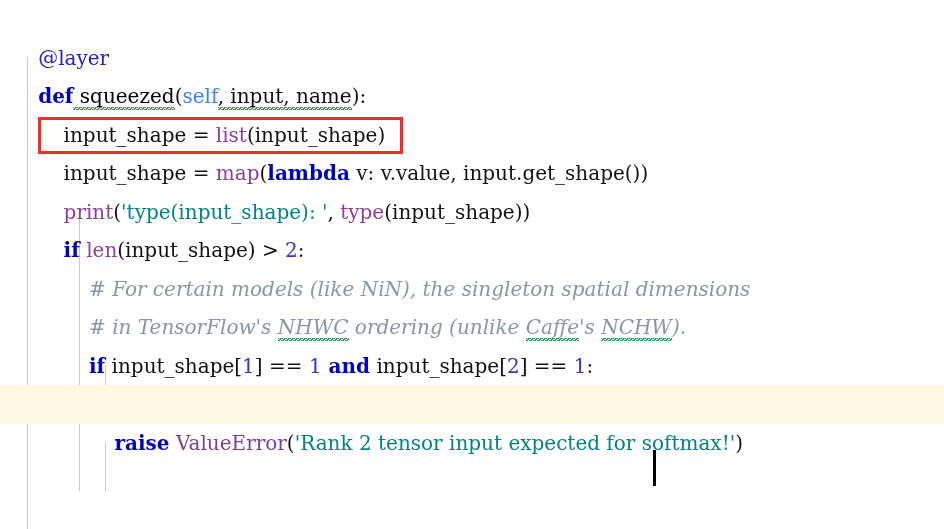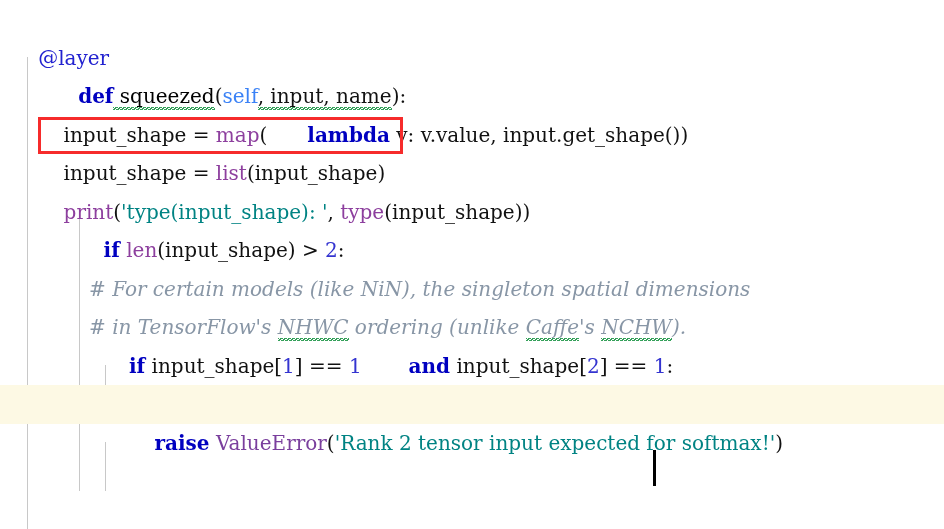--- a/index.html
+++ b/index.html
@@ -69,21 +69,21 @@
     background: transparent;
   }
   
   .caret {
     position: absolute;
     width: 3px;
     background: #000000;
     z-index: 6;
   }
   
-  .kw       { color: #0000c0; font-weight: bold; margin-left: 40px; }
+  .kw       { color: #0000c0; font-weight: bold; }
   .deco     { color: #2222d0; }
   .builtin  { color: #8d3f9e; }
   .fnname   { color: #000000; }
   .ident    { color: #111111; }
   .plain    { color: #111111; }
   .str      { color: #008383; }
   .num      { color: #3434d0; }
   .selfkw   { color: #3b82f6; }
   .kwarg    { color: #9a5ba8; }
   .cls      { color: #7a3f9d; }
@@ -117,25 +117,25 @@
 
     <div class="line">
       <span class="line-content"><span class="deco">@layer</span></span>
     </div>
 
     <div class="line">
       <span class="line-content"><span class="kw">def</span><span class="squig fnname"> squeezed</span><span class="op">(</span><span class="selfkw">self</span><span class="squig plain">, input, name</span><span class="op">):</span></span>
     </div>
 
     <div class="line">
-      <span class="line-content"><span class="plain">    </span><span class="ident">input_shape </span><span class="op">= </span><span class="builtin">map</span><span class="op">(</span><span class="kw">lambda</span><span class="plain"> v: v.value, input.get_shape())</span></span>
+      <span class="line-content"><span class="plain">    </span><span class="ident">input_shape </span><span class="op">= </span><span class="builtin">list</span><span class="plain">(input_shape)</span></span>
     </div>
 
     <div class="line">
-      <span class="line-content"><span class="plain">    </span><span class="ident">input_shape </span><span class="op">= </span><span class="builtin">list</span><span class="plain">(input_shape)</span></span>
+      <span class="line-content"><span class="plain">    </span><span class="ident">input_shape </span><span class="op">= </span><span class="builtin">map</span><span class="op">(</span><span class="kw">lambda</span><span class="plain"> v: v.value, input.get_shape())</span></span>
     </div>
 
     <div class="line">
       <span class="line-content"><span class="plain">    </span><span class="builtin">print</span><span class="op">(</span><span class="str">'type(input_shape): '</span><span class="op">, </span><span class="builtin">type</span><span class="plain">(input_shape))</span></span>
     </div>
 
     <div class="line">
       <span class="line-content"><span class="plain">    </span><span class="kw">if</span><span class="builtin"> len</span><span class="plain">(input_shape) &gt; </span><span class="num">2</span><span class="op">:</span></span>
     </div>
 

